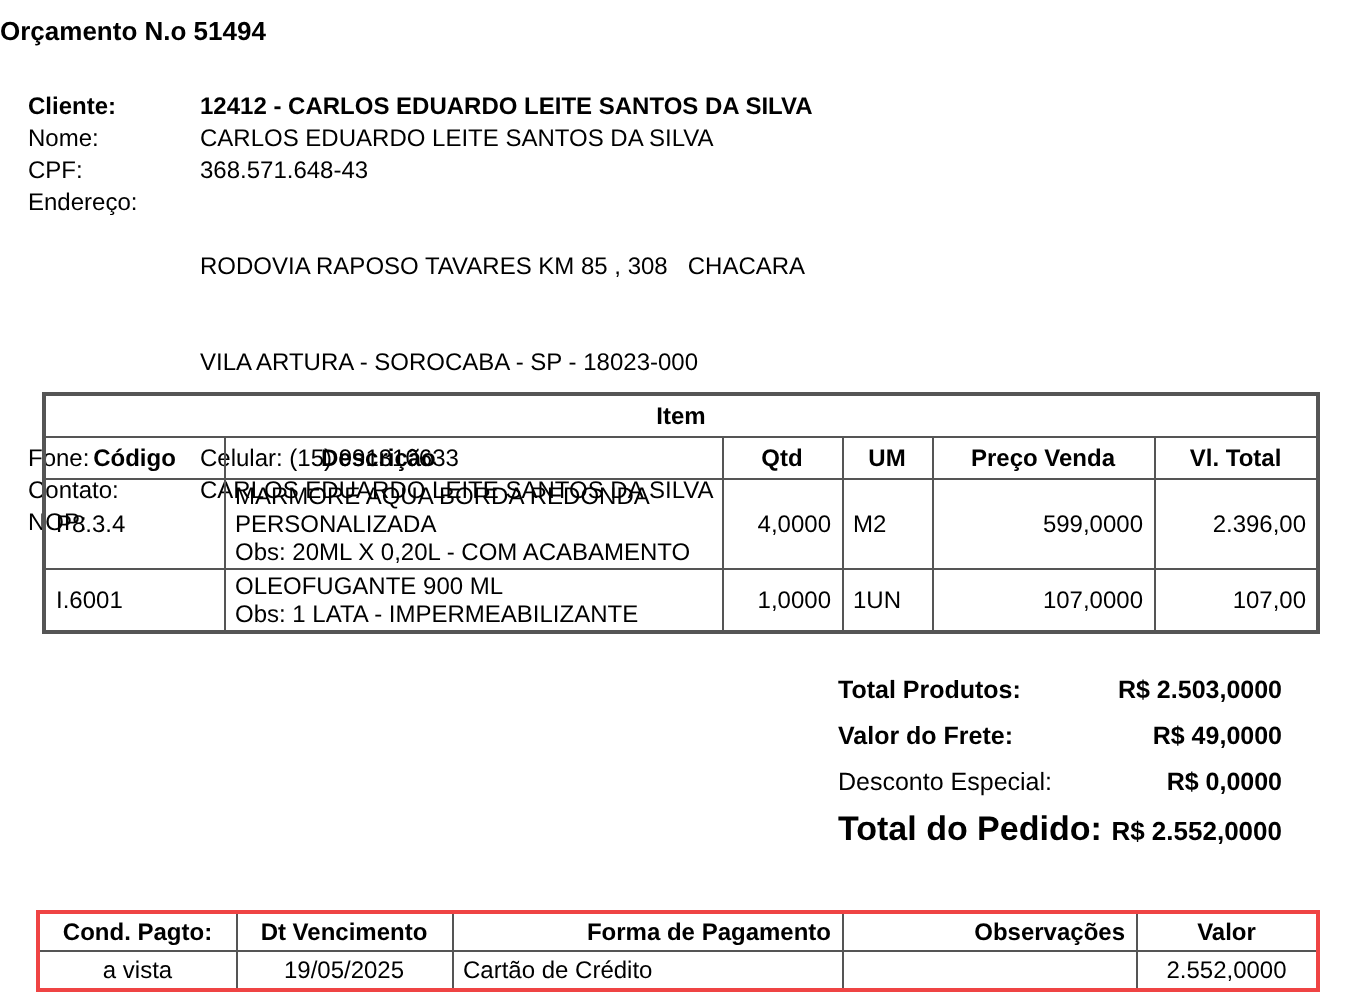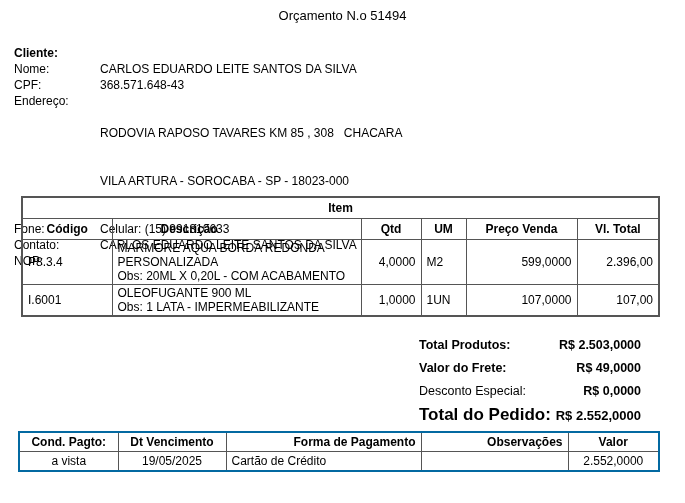--- a/index.html
+++ b/index.html
@@ -4,21 +4,21 @@
 <style>
   html,body { margin:0; padding:0; background:#fff; }
   .page {
     position:relative; width:685px; height:503px; background:#ffffff;
     font-family:"Liberation Sans", sans-serif; color:#000; font-size:12px;
     overflow:hidden;
   }
   
   .doc-title {
     position:absolute; top:8px; left:0; right:0;
-    text-align:center; font-weight:normal; font-size:13px;
+    text-align:left; font-weight:bold; font-size:13px;
   }
   
   .client-info { position:absolute; left:14px; top:45px; }
   .info-row { display:flex; line-height:16px; }
   .info-label { width:86px; flex-shrink:0; }
   .info-value { white-space:pre; }
   .bold { font-weight:bold; }
   
   table.items {
     position:absolute; left:21px; top:196px;
@@ -37,41 +37,42 @@
   .totals { position:absolute; left:419px; top:339px; width:222px; }
   .total-row { display:flex; justify-content:space-between; align-items:baseline;
                margin-bottom:10px; font-size:12.5px; line-height:13px; }
   .total-row .t-label { }
   .total-row .t-value { font-weight:bold; }
   .total-row.big { margin-top:1px; }
   .total-row.big .t-label { font-weight:bold; font-size:17px; }
   .total-row.big .t-value { font-size:13px; }
   
   table.payment {
-    position:absolute; left:18px; top:431px;
+    position:absolute; left:18px; top:455px;
     border-collapse:collapse; table-layout:fixed; width:640px;
-    font-size:12px; border:2px solid #0369a1;
+    font-size:12px; border:2px solid #ef4444;
   }
   table.payment td, table.payment th { border:1px solid #555; padding:1px 5px;
     line-height:15px; height:16px; overflow:hidden; white-space:nowrap; }
   table.payment th { font-weight:bold; text-align:center; }
   table.payment th.left { text-align:right; }
   table.payment td.center { text-align:center; }
   table.payment td.left { text-align:left; }
 </style>
 </head>
 <body>
 
 <div class="page">
 
   <div class="doc-title">Orçamento N.o 51494</div>
 
   <div class="client-info">
     <div class="info-row">
       <span class="info-label bold">Cliente:</span>
+      <span class="info-value bold">12412 - CARLOS EDUARDO LEITE SANTOS DA SILVA</span>
     </div>
     <div class="info-row">
       <span class="info-label">Nome:</span>
       <span class="info-value">CARLOS EDUARDO LEITE SANTOS DA SILVA</span>
     </div>
     <div class="info-row">
       <span class="info-label">CPF:</span>
       <span class="info-value">368.571.648-43</span>
     </div>
     <div class="info-row">

